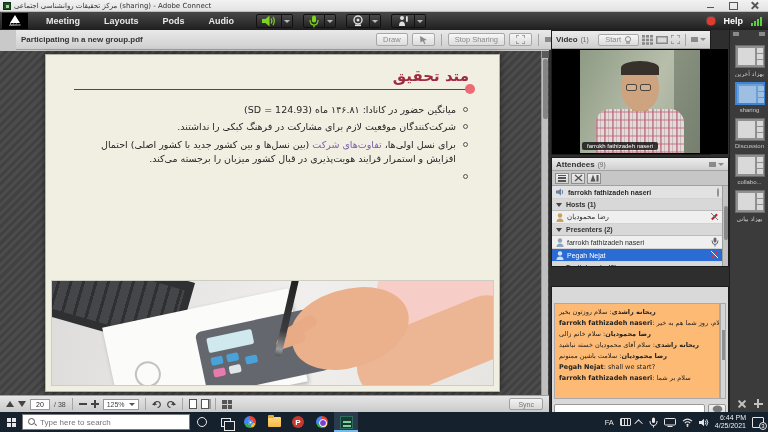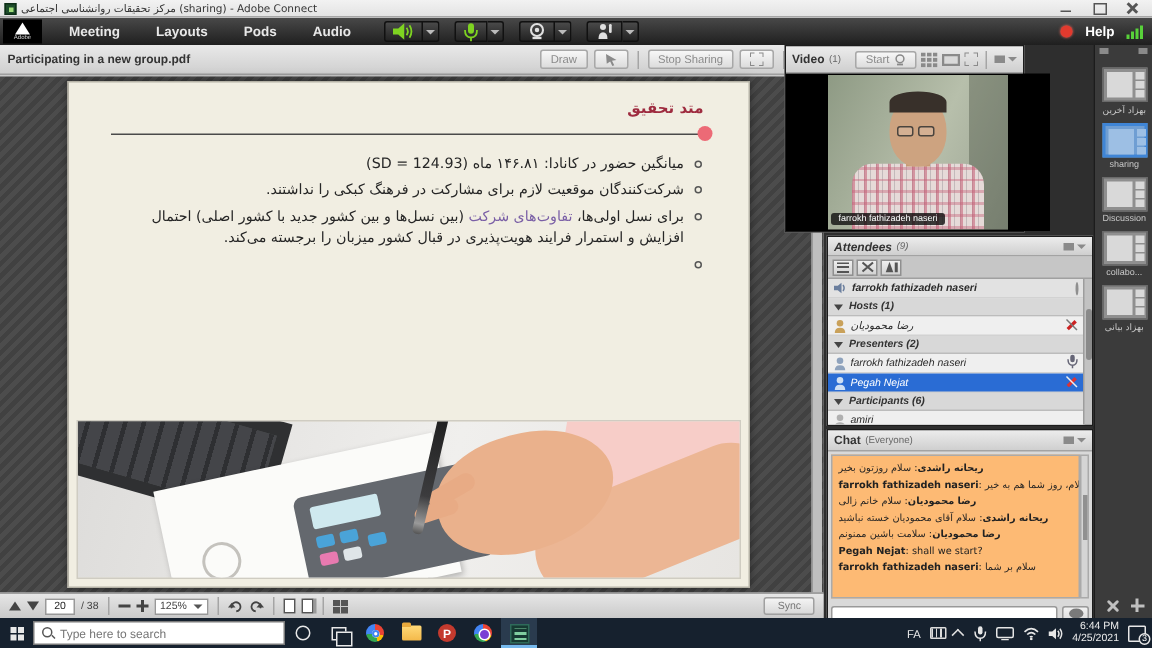--- a/index.html
+++ b/index.html
@@ -42,36 +42,36 @@
   .recdot { width:8px; height:8px; border-radius:50%; background:#e23a2e; box-shadow:0 0 2px #ff6a5e; }
   .help { color:#fff; font-size:9px; font-weight:bold; }
   .sig { display:flex; align-items:flex-end; gap:1px; height:10px; }
   .sig i { width:2px; background:#58d13a; display:block; }
 
   
   #main { position:absolute; left:0; top:30px; width:768px; height:382px; background:#2e2e2e; }
 
   
   #sharepod { position:absolute; left:0; top:0; width:549px; height:382px; background:#c9c9c9; }
-  #share-head { position:absolute; left:0; top:0; width:549px; height:20px;
+  #share-head { position:absolute; left:16px; top:0; width:549px; height:20px;
     background:linear-gradient(#e9e9e9,#cfcfcf); border-bottom:1px solid #9f9f9f;
     display:flex; align-items:center; padding:0 5px; }
   #share-head .tab { font-size:8px; font-weight:bold; color:#333; }
   #share-head .rt { margin-left:auto; display:flex; align-items:center; gap:4px; }
   .gbtn { height:13px; border:1px solid #a8a8a8; border-radius:2px; background:linear-gradient(#f7f7f7,#dcdcdc);
     color:#8a8a8a; font-size:7.5px; display:flex; align-items:center; padding:0 6px; }
   .gsep { width:1px; height:12px; background:#a5a5a5; margin:0 2px; }
   .podmenu { display:flex; align-items:center; gap:2px; }
   .podmenu .sq { width:7px; height:5px; background:#8a8a8a; }
 
   #share-content { position:absolute; left:0; top:21px; width:549px; height:344px;
     background:repeating-linear-gradient(135deg,#4c4c4c 0 3px,#414141 3px 6px); }
   #slide { position:absolute; left:45px; top:3px; width:455px; height:338px;
     background:#f1eee2; border:1px solid #b5b2a6; box-shadow:0 0 6px rgba(0,0,0,.5); overflow:hidden; }
-  #slide-title { position:absolute; top:12px; right:30px; font-size:10px; font-weight:bold; color:#9e2b3f; direction:rtl; }
+  #slide-title { position:absolute; top:12px; right:30px; font-size:15px; font-weight:bold; color:#9e2b3f; direction:rtl; }
   #slide-line { position:absolute; top:34px; left:28px; right:30px; height:1px; background:#4a4a4a; }
   #slide-dot { position:absolute; top:29px; right:24px; width:10px; height:10px; border-radius:50%; background:#ec6a76; }
   #bullets { position:absolute; top:48px; right:30px; left:26px; direction:rtl; list-style:none; }
   #bullets li { position:relative; padding-right:13px; font-size:9.5px; line-height:1.52; color:#262626; margin-bottom:3px; }
   #bullets li .dot { position:absolute; right:1px; top:4px; width:5px; height:5px; border:1px solid #555; border-radius:50%; }
   .accent { color:#7a5fa6; }
   
   #photo { position:absolute; left:5px; right:5px; bottom:5px; height:106px; overflow:hidden;
     background:linear-gradient(105deg,#dddcda,#f0efed 55%,#e7e5e2); border:1px solid #cfccc2; }
   .ph-laptop { position:absolute; left:-14px; top:-20px; width:150px; height:72px; background:#2f3032; transform:rotate(16deg); }
@@ -114,42 +114,42 @@
 
   
   .pod { position:absolute; background:#d9d9d9; border:1px solid #1c1c1c; }
   .pod-head { height:14px; background:linear-gradient(#ececec,#cfcfcf); border-bottom:1px solid #a3a3a3;
     display:flex; align-items:center; padding:0 4px; }
   .pod-title { font-size:8px; font-weight:bold; color:#333; margin-right:3px; }
   .pod-count { font-size:6.5px; color:#666; }
   .pod-head .rt { margin-left:auto; display:flex; align-items:center; gap:3px; }
 
   
-  #videopod { left:523px; top:0; width:160px; height:125px; }
+  #videopod { left:551px; top:0; width:160px; height:125px; }
   #videopod .pod-head { height:18px; }
   #vid-body { position:absolute; left:0; top:18px; width:176px; height:105px; background:#000; }
   #portrait { position:absolute; left:28px; top:1px; width:120px; height:103px; overflow:hidden;
     background:linear-gradient(115deg,#8e9a84,#b7bfab 55%,#99a191); }
   .pt-shade { position:absolute; right:0; top:0; width:26px; height:103px; background:rgba(55,64,50,.35); }
   .pt-torso { position:absolute; bottom:0; left:16px; width:88px; height:44px; border-radius:14px 14px 0 0;
     background-color:#e6dad8;
     background-image:repeating-linear-gradient(90deg,rgba(196,92,116,.55) 0 2px,transparent 2px 8px),
       repeating-linear-gradient(0deg,rgba(196,92,116,.4) 0 2px,transparent 2px 8px),
       repeating-linear-gradient(90deg,rgba(90,90,100,.25) 4px 5px,transparent 5px 8px); }
   .pt-neck { position:absolute; bottom:42px; left:52px; width:16px; height:12px; background:#c79a74; }
   .pt-head { position:absolute; top:13px; left:41px; width:38px; height:48px; background:#cda380;
     border-radius:50% 50% 46% 46%; }
   .pt-hair { position:absolute; top:11px; left:41px; width:38px; height:14px; background:#38302a; border-radius:50% 50% 0 0; }
   .pt-glass { position:absolute; top:34px; left:46px; display:flex; gap:3px; }
   .pt-glass i { width:11px; height:7px; border:1px solid #4a443e; border-radius:2px; background:rgba(255,255,255,.15); }
   .vid-name { position:absolute; left:30px; bottom:4px; background:rgba(15,15,15,.8); color:#fff;
     font-size:6px; padding:1px 5px; border-radius:2px; }
 
   
-  #attpod { left:551px; top:127px; width:178px; height:127px;font-style:italic; }
+  #attpod { left:551px; top:127px; width:178px; height:110px; }
   #attpod .pod-head { height:13px; }
   #att-tools { height:15px; background:#c6c6c6; border-bottom:1px solid #a0a0a0; display:flex; align-items:center; gap:2px; padding:0 3px; }
   .attbtn { width:14px; height:11px; border:1px solid #8f8f8f; background:linear-gradient(#efefef,#d2d2d2);
     display:flex; align-items:center; justify-content:center; }
   .ico-lines { width:8px; height:7px; background:repeating-linear-gradient(0deg,#555 0 1.5px,transparent 1.5px 3px); }
   #att-rows { position:absolute; left:0; top:28px; width:171px; bottom:0; overflow:hidden; background:#ececec; }
   .att-row { height:13px; display:flex; align-items:center; gap:3px; padding:0 4px; border-bottom:1px solid #d2d2d2;
     font-size:7px; color:#2a2a2a; background:#efefef; }
   .att-row.active { background:#e2e2e2; font-weight:bold; }
   .att-row.selected { background:#2a6cd4; color:#fff; }
@@ -572,30 +572,20 @@
         </svg>
         <span>amiri</span>
       </div>
     </div>
     <div id="att-scroll">
         <div class="thumb"></div>
       </div>
   </div>
 
   <div id="chatpod" class="pod">
-    <div class="pod-head">
-      <span class="pod-title">Chat</span>
-      <span class="pod-count">(Everyone)</span>
-      <span class="rt">
-        <span class="podmenu">
-          <span class="sq"></span>
-            <span class="caret-dn" style="border-top-color:#8a8a8a"></span>
-        </span>
-      </span>
-    </div>
     <div id="chat-msgs" class="fa">
       <div class="msg" dir="rtl"><b>ریحانه راشدی</b><span class="sep"></span><span>سلام روزتون بخیر</span></div>
       <div class="msg" dir="ltr"><b>farrokh fathizadeh naseri</b><span class="sep"></span><span>سلام، روز شما هم به خیر</span></div>
       <div class="msg" dir="rtl"><b>رضا محمودیان</b><span class="sep"></span><span>سلام خانم زالی</span></div>
       <div class="msg" dir="rtl"><b>ریحانه راشدی</b><span class="sep"></span><span>سلام آقای محمودیان خسته نباشید</span></div>
       <div class="msg" dir="rtl"><b>رضا محمودیان</b><span class="sep"></span><span>سلامت باشین ممنونم</span></div>
       <div class="msg" dir="ltr"><b>Pegah Nejat</b><span class="sep"></span><span>shall we start?</span></div>
       <div class="msg" dir="ltr"><b>farrokh fathizadeh naseri</b><span class="sep"></span><span>سلام بر شما</span></div>
     </div>
     <div id="chat-scroll">

